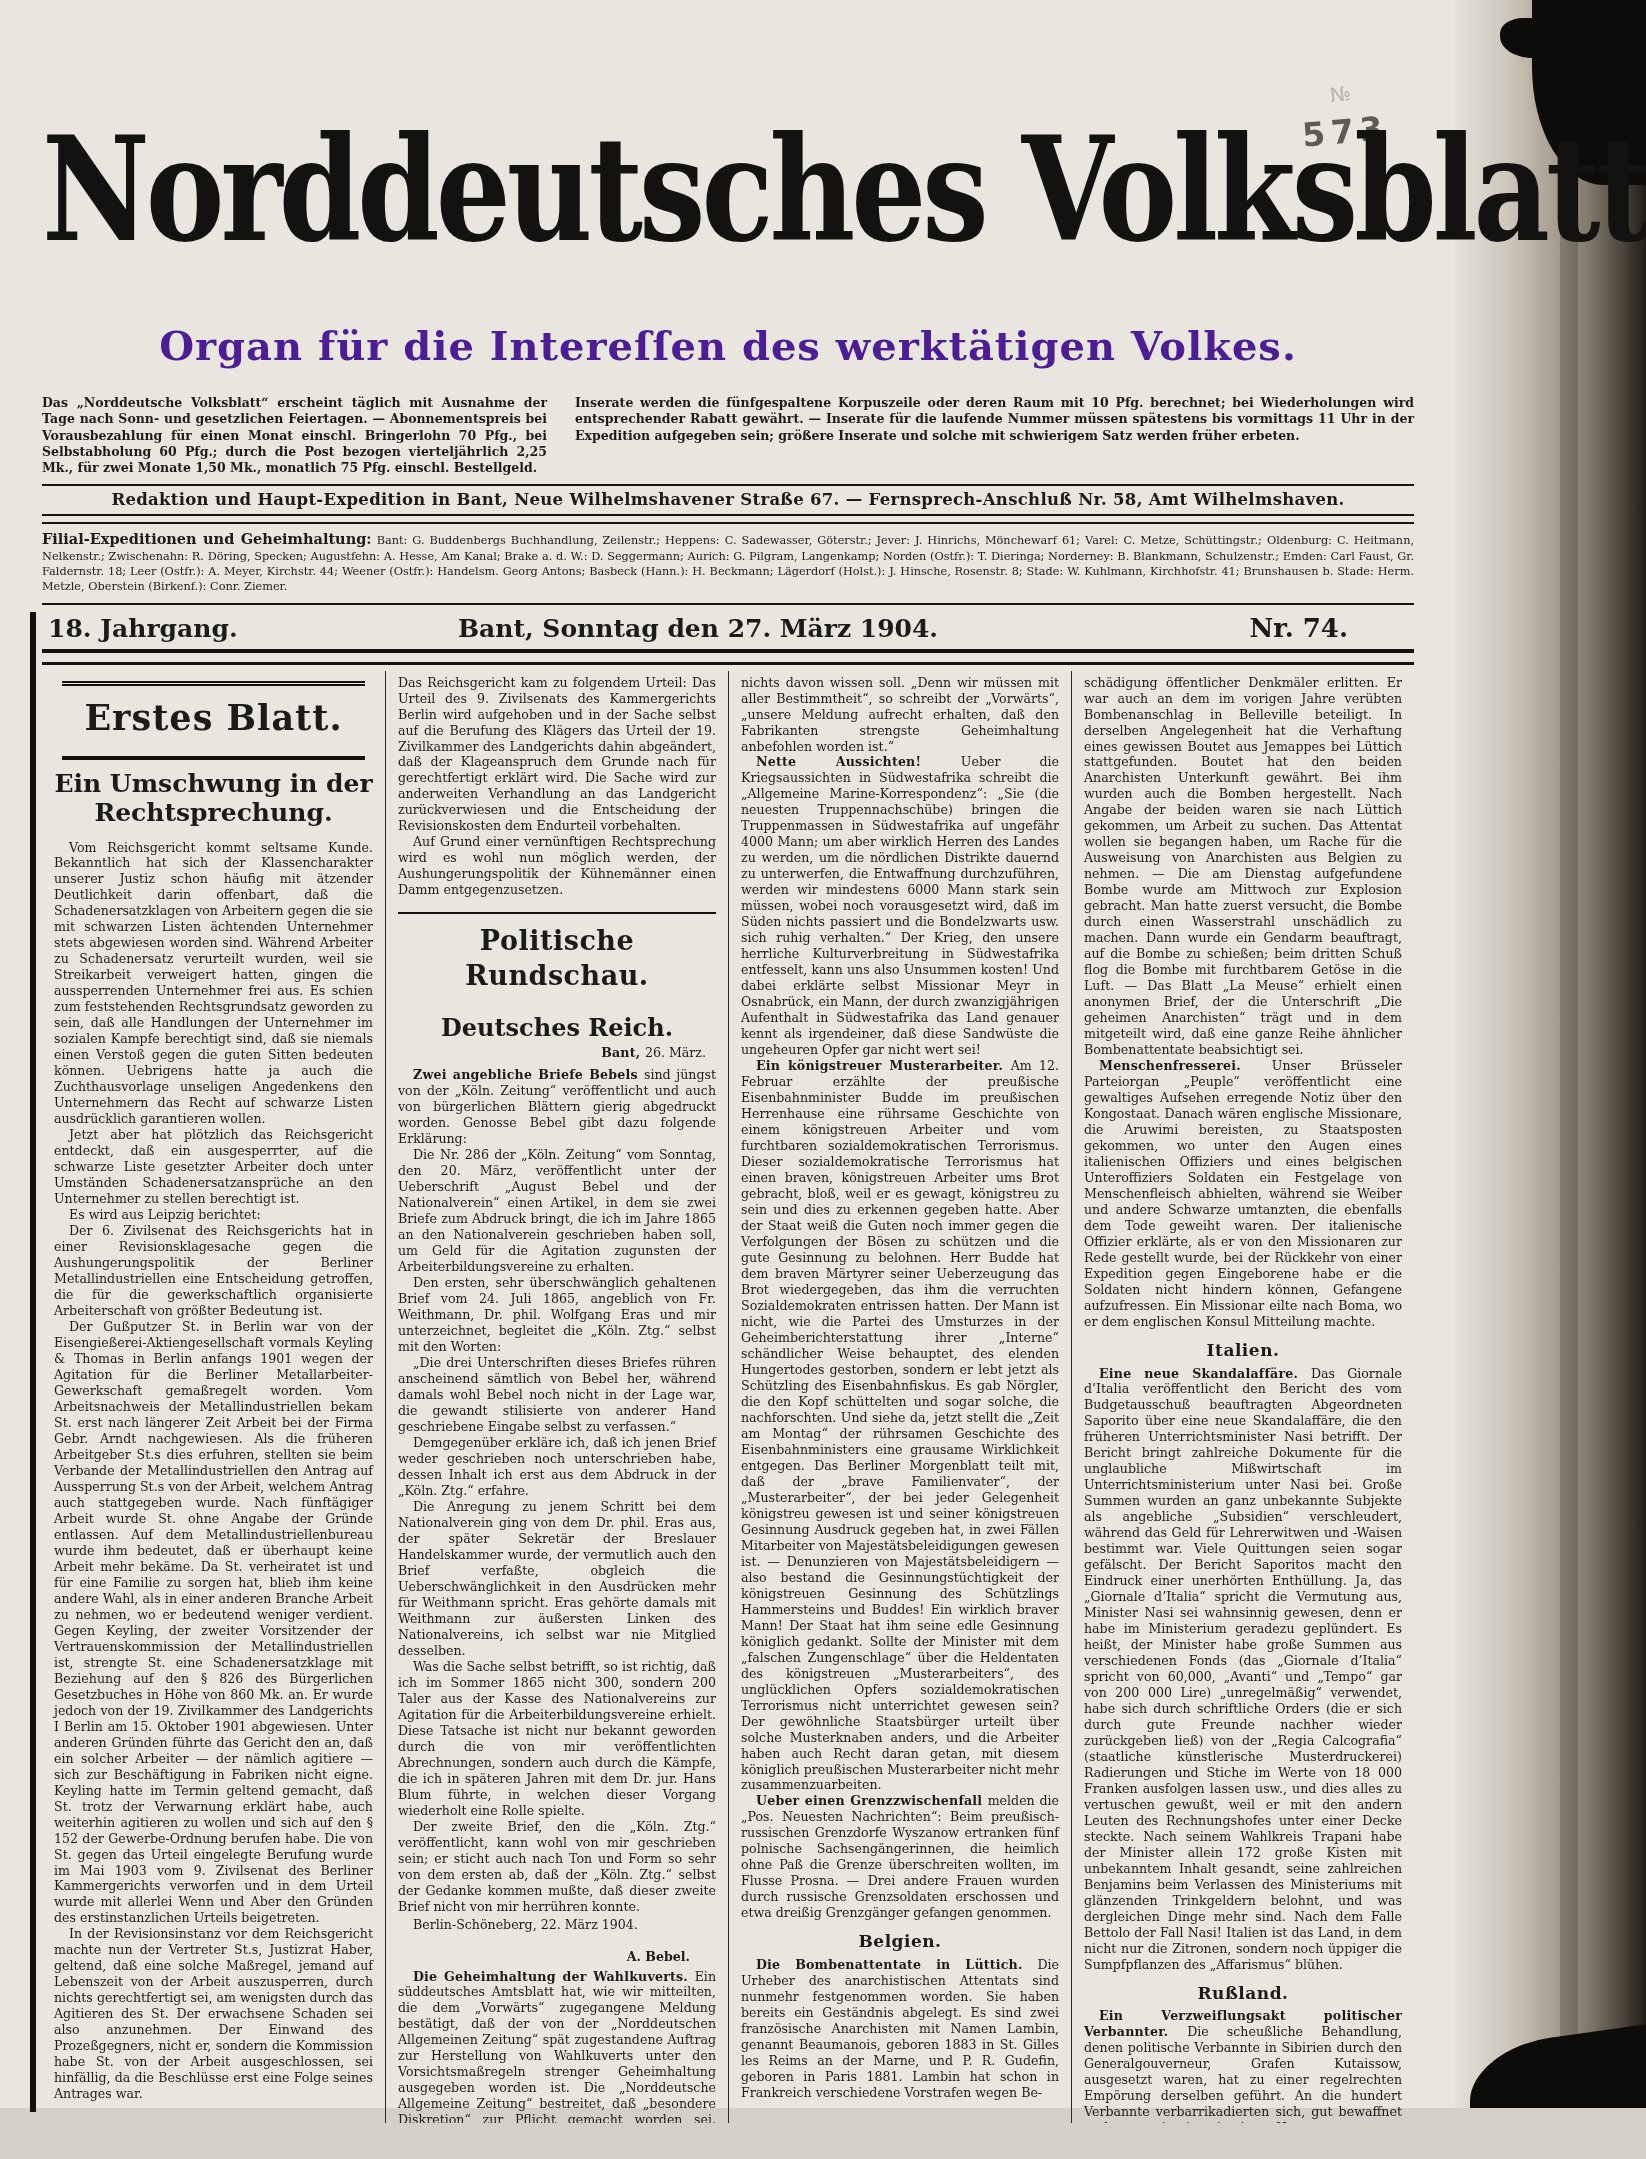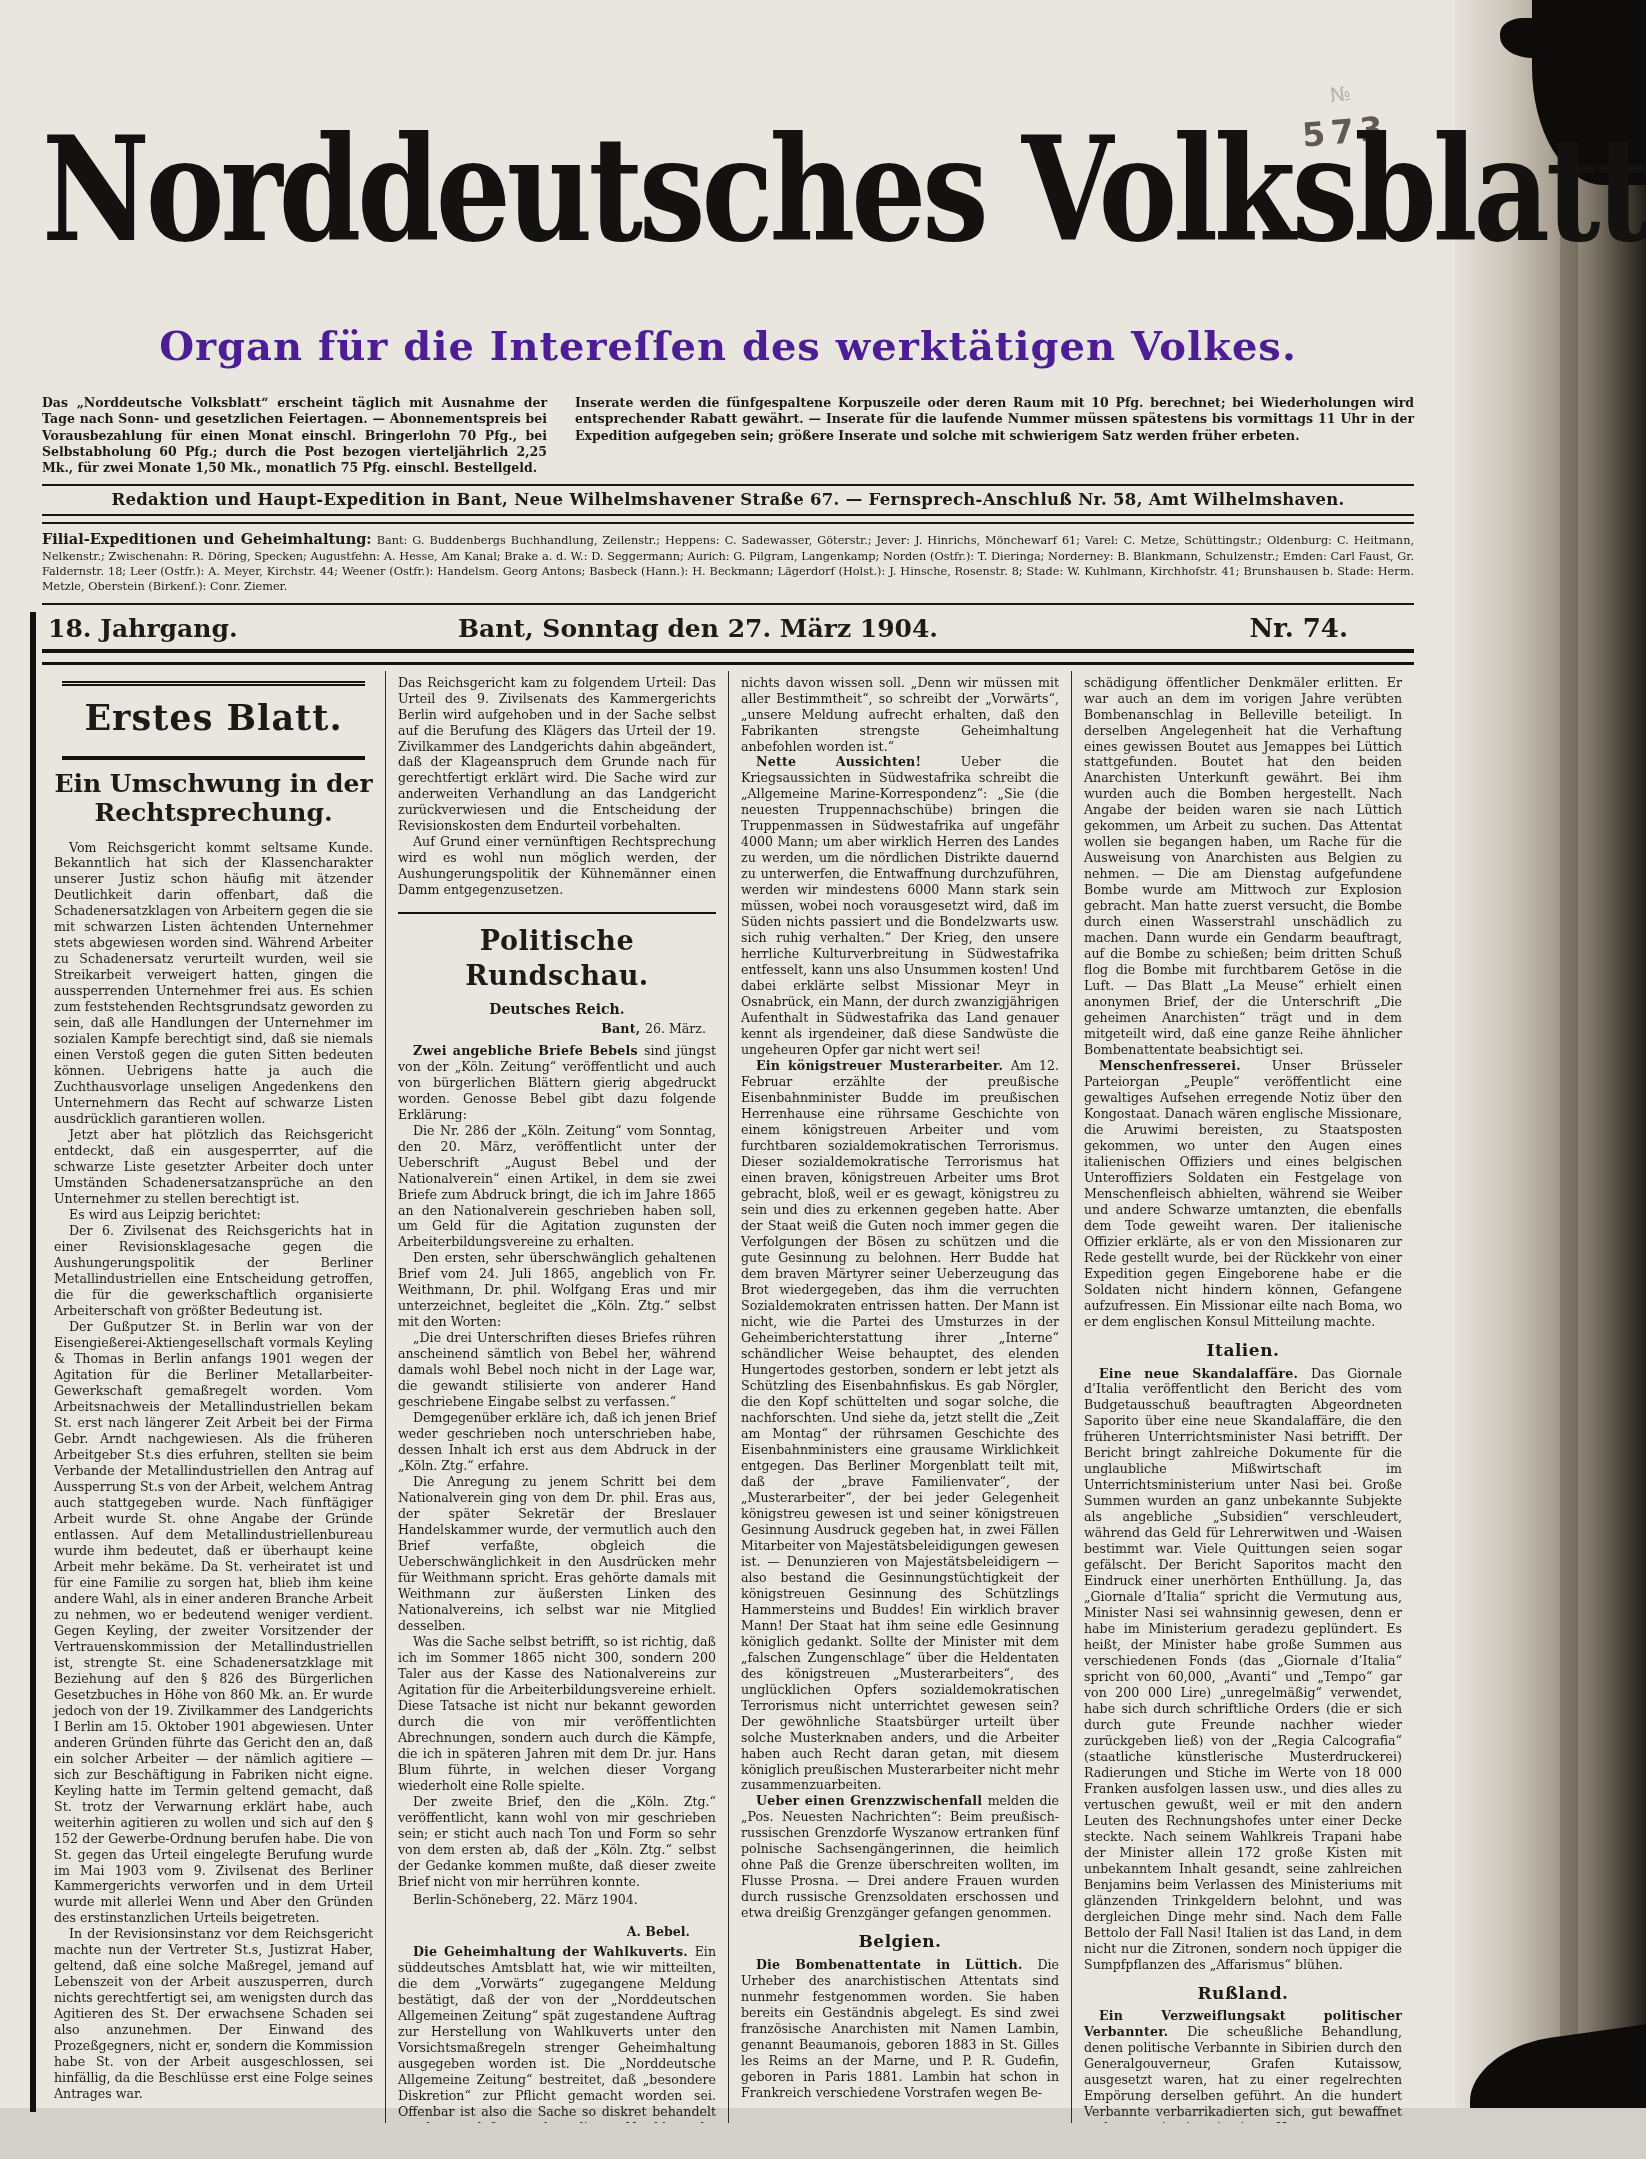--- a/index.html
+++ b/index.html
@@ -53,21 +53,21 @@
   .col + .col{border-left:1.5px solid #2c2a25;}
   .blk-para{margin:0;text-indent:15px;}
   .blk-para.noindent{text-indent:0;}
   .blk-para b{letter-spacing:.2px;}
   .blk-kicker{margin:6px 8px 10px 8px;padding:10px 0 16px 0;text-align:center;
     font-size:35px;font-weight:bold;letter-spacing:1px;
     border-top:5px double #15130f;border-bottom:4px solid #15130f;}
   .blk-headline{margin:10px 0 12px 0;text-align:center;font-size:25px;line-height:1.15;font-weight:bold;}
   .blk-rubric{margin:14px 0 2px 0;padding-top:10px;border-top:2px solid #15130f;
     text-align:center;font-size:27px;font-weight:bold;letter-spacing:.5px;}
-  .blk-subhead{margin:8px 0 2px 0;text-align:center;font-size:14px;font-weight:bold;}
+  .blk-subhead{margin:20px 0 2px 0;text-align:center;font-size:24px;font-weight:bold;}
   .blk-country{margin:10px 0 4px 0;text-align:center;font-size:17px;font-weight:bold;letter-spacing:.5px;}
   .blk-wire{margin:0 10px 6px 0;text-align:right;text-indent:0;}
   .blk-place{margin:2px 0 0 0;text-indent:15px;}
   .blk-sig{margin:16px 26px 4px 0;text-align:right;font-weight:600;}
 </style>
 </head>
 <body>
 
 <div class="gutter"></div>
 <div class="gutter-streak"></div>

